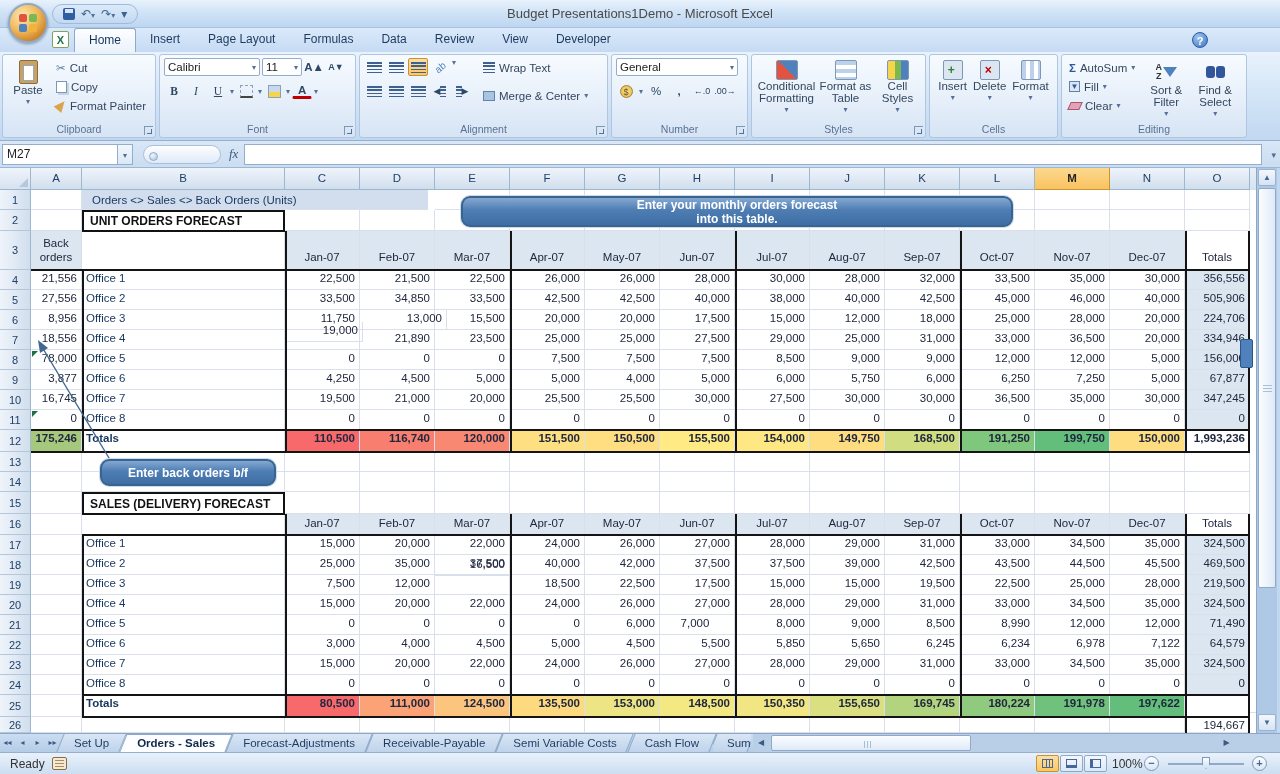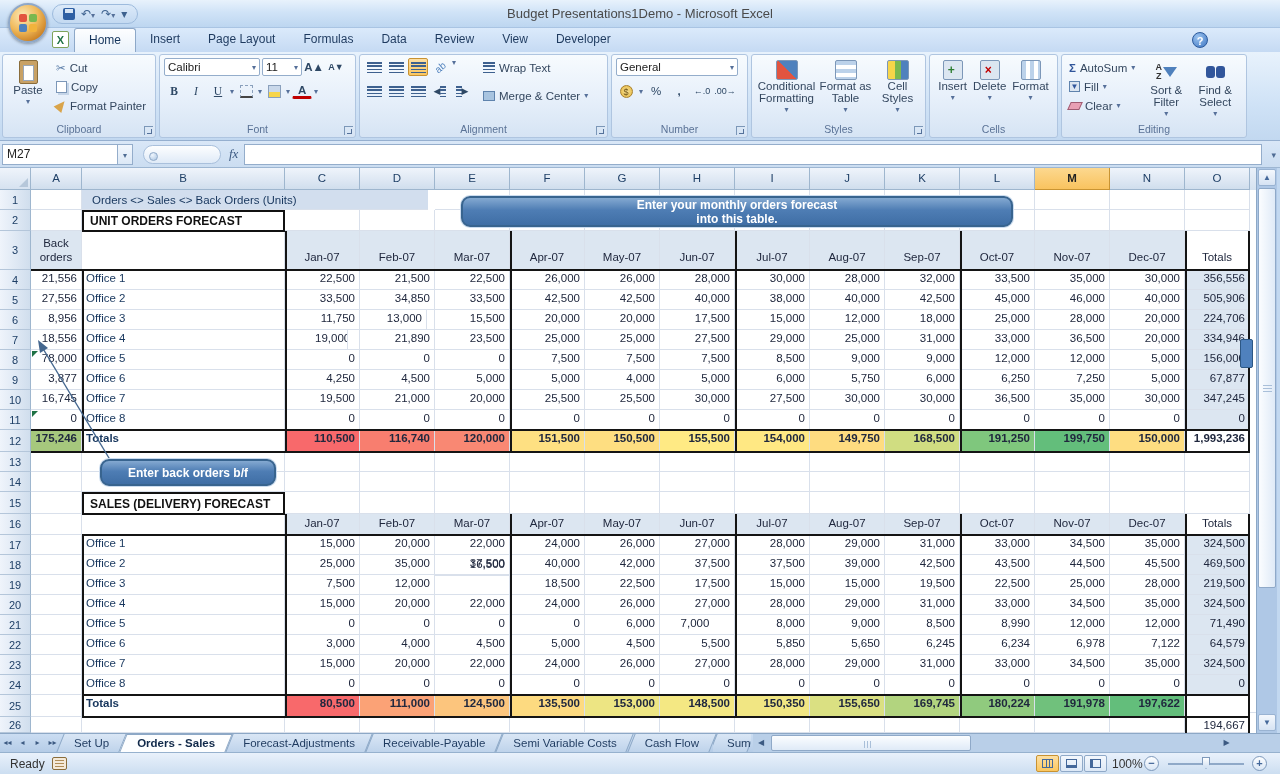--- a/index.html
+++ b/index.html
@@ -896,35 +896,35 @@
       <div class="cell num" style="left: 735px; top: 100px; width: 75px; height: 20px;">38,000</div>
       <div class="cell num" style="left: 810px; top: 100px; width: 75px; height: 20px;">40,000</div>
       <div class="cell num" style="left: 885px; top: 100px; width: 75px; height: 20px;">42,500</div>
       <div class="cell num" style="left: 960px; top: 100px; width: 75px; height: 20px;">45,000</div>
       <div class="cell num" style="left: 1035px; top: 100px; width: 75px; height: 20px;">46,000</div>
       <div class="cell num" style="left: 1110px; top: 100px; width: 75px; height: 20px;">40,000</div>
       <div class="cell num shade" style="left: 1185px; top: 100px; width: 65px; height: 20px;">505,906</div>
       <div class="cell num" style="left: 31px; top: 120px; width: 51px; height: 20px;">8,956</div>
       <div class="cell office" style="left: 82px; top: 120px; width: 203px; height: 20px;">Office 3</div>
       <div class="cell num" style="left: 285px; top: 120px; width: 75px; height: 20px;">11,750</div>
-      <div class="cell num" style="left: 352px; top: 120px; width: 75px; height: 20px;">13,000</div>
+      <div class="cell num" style="left: 372px; top: 120px; width: 75px; height: 20px;">13,000</div>
       <div class="cell num" style="left: 435px; top: 120px; width: 75px; height: 20px;">15,500</div>
       <div class="cell num" style="left: 510px; top: 120px; width: 75px; height: 20px;">20,000</div>
       <div class="cell num" style="left: 585px; top: 120px; width: 75px; height: 20px;">20,000</div>
       <div class="cell num" style="left: 660px; top: 120px; width: 75px; height: 20px;">17,500</div>
       <div class="cell num" style="left: 735px; top: 120px; width: 75px; height: 20px;">15,000</div>
       <div class="cell num" style="left: 810px; top: 120px; width: 75px; height: 20px;">12,000</div>
       <div class="cell num" style="left: 885px; top: 120px; width: 75px; height: 20px;">18,000</div>
       <div class="cell num" style="left: 960px; top: 120px; width: 75px; height: 20px;">25,000</div>
       <div class="cell num" style="left: 1035px; top: 120px; width: 75px; height: 20px;">28,000</div>
       <div class="cell num" style="left: 1110px; top: 120px; width: 75px; height: 20px;">20,000</div>
       <div class="cell num shade" style="left: 1185px; top: 120px; width: 65px; height: 20px;">224,706</div>
       <div class="cell num" style="left: 31px; top: 140px; width: 51px; height: 20px;">18,556</div>
       <div class="cell office" style="left: 82px; top: 140px; width: 203px; height: 20px;">Office 4</div>
-      <div class="cell num" style="left: 285px; top: 140px; width: 63px; height: 20px; padding-left: 30px;">19,000</div>
+      <div class="cell num" style="left: 285px; top: 132px; width: 78px; height: 20px; padding-left: 30px;">19,000</div>
       <div class="cell num" style="left: 360px; top: 140px; width: 75px; height: 20px;">21,890</div>
       <div class="cell num" style="left: 435px; top: 140px; width: 75px; height: 20px;">23,500</div>
       <div class="cell num" style="left: 510px; top: 140px; width: 75px; height: 20px;">25,000</div>
       <div class="cell num" style="left: 585px; top: 140px; width: 75px; height: 20px;">25,000</div>
       <div class="cell num" style="left: 660px; top: 140px; width: 75px; height: 20px;">27,500</div>
       <div class="cell num" style="left: 735px; top: 140px; width: 75px; height: 20px;">29,000</div>
       <div class="cell num" style="left: 810px; top: 140px; width: 75px; height: 20px;">25,000</div>
       <div class="cell num" style="left: 885px; top: 140px; width: 75px; height: 20px;">31,000</div>
       <div class="cell num" style="left: 960px; top: 140px; width: 75px; height: 20px;">33,000</div>
       <div class="cell num" style="left: 1035px; top: 140px; width: 75px; height: 20px;">36,500</div>

